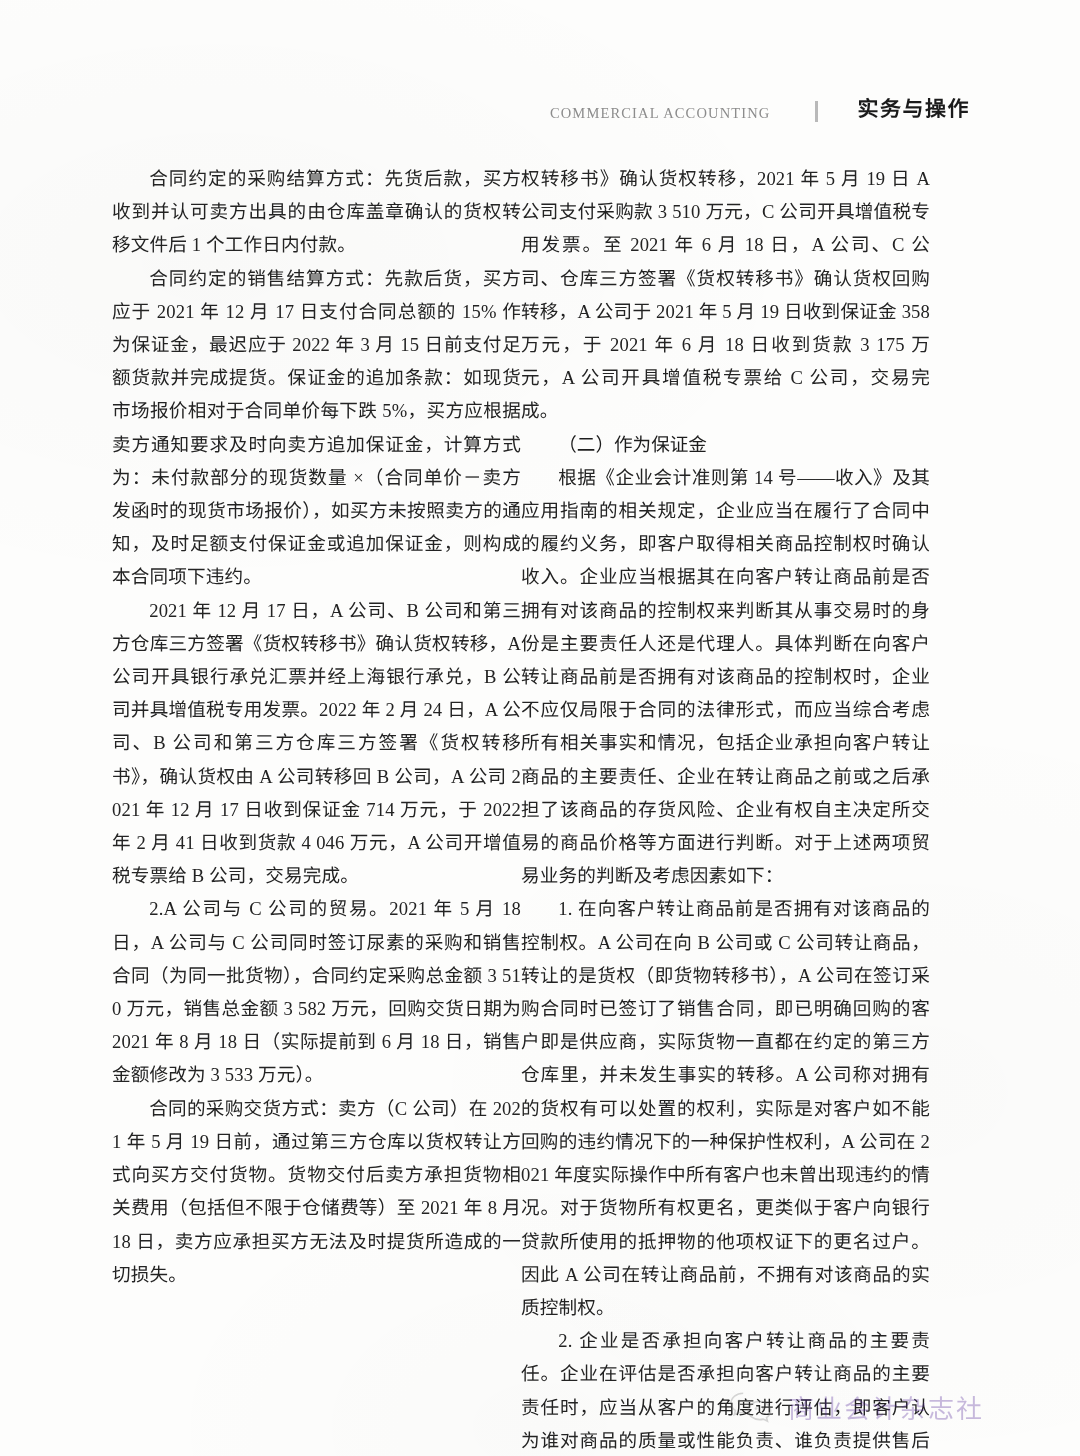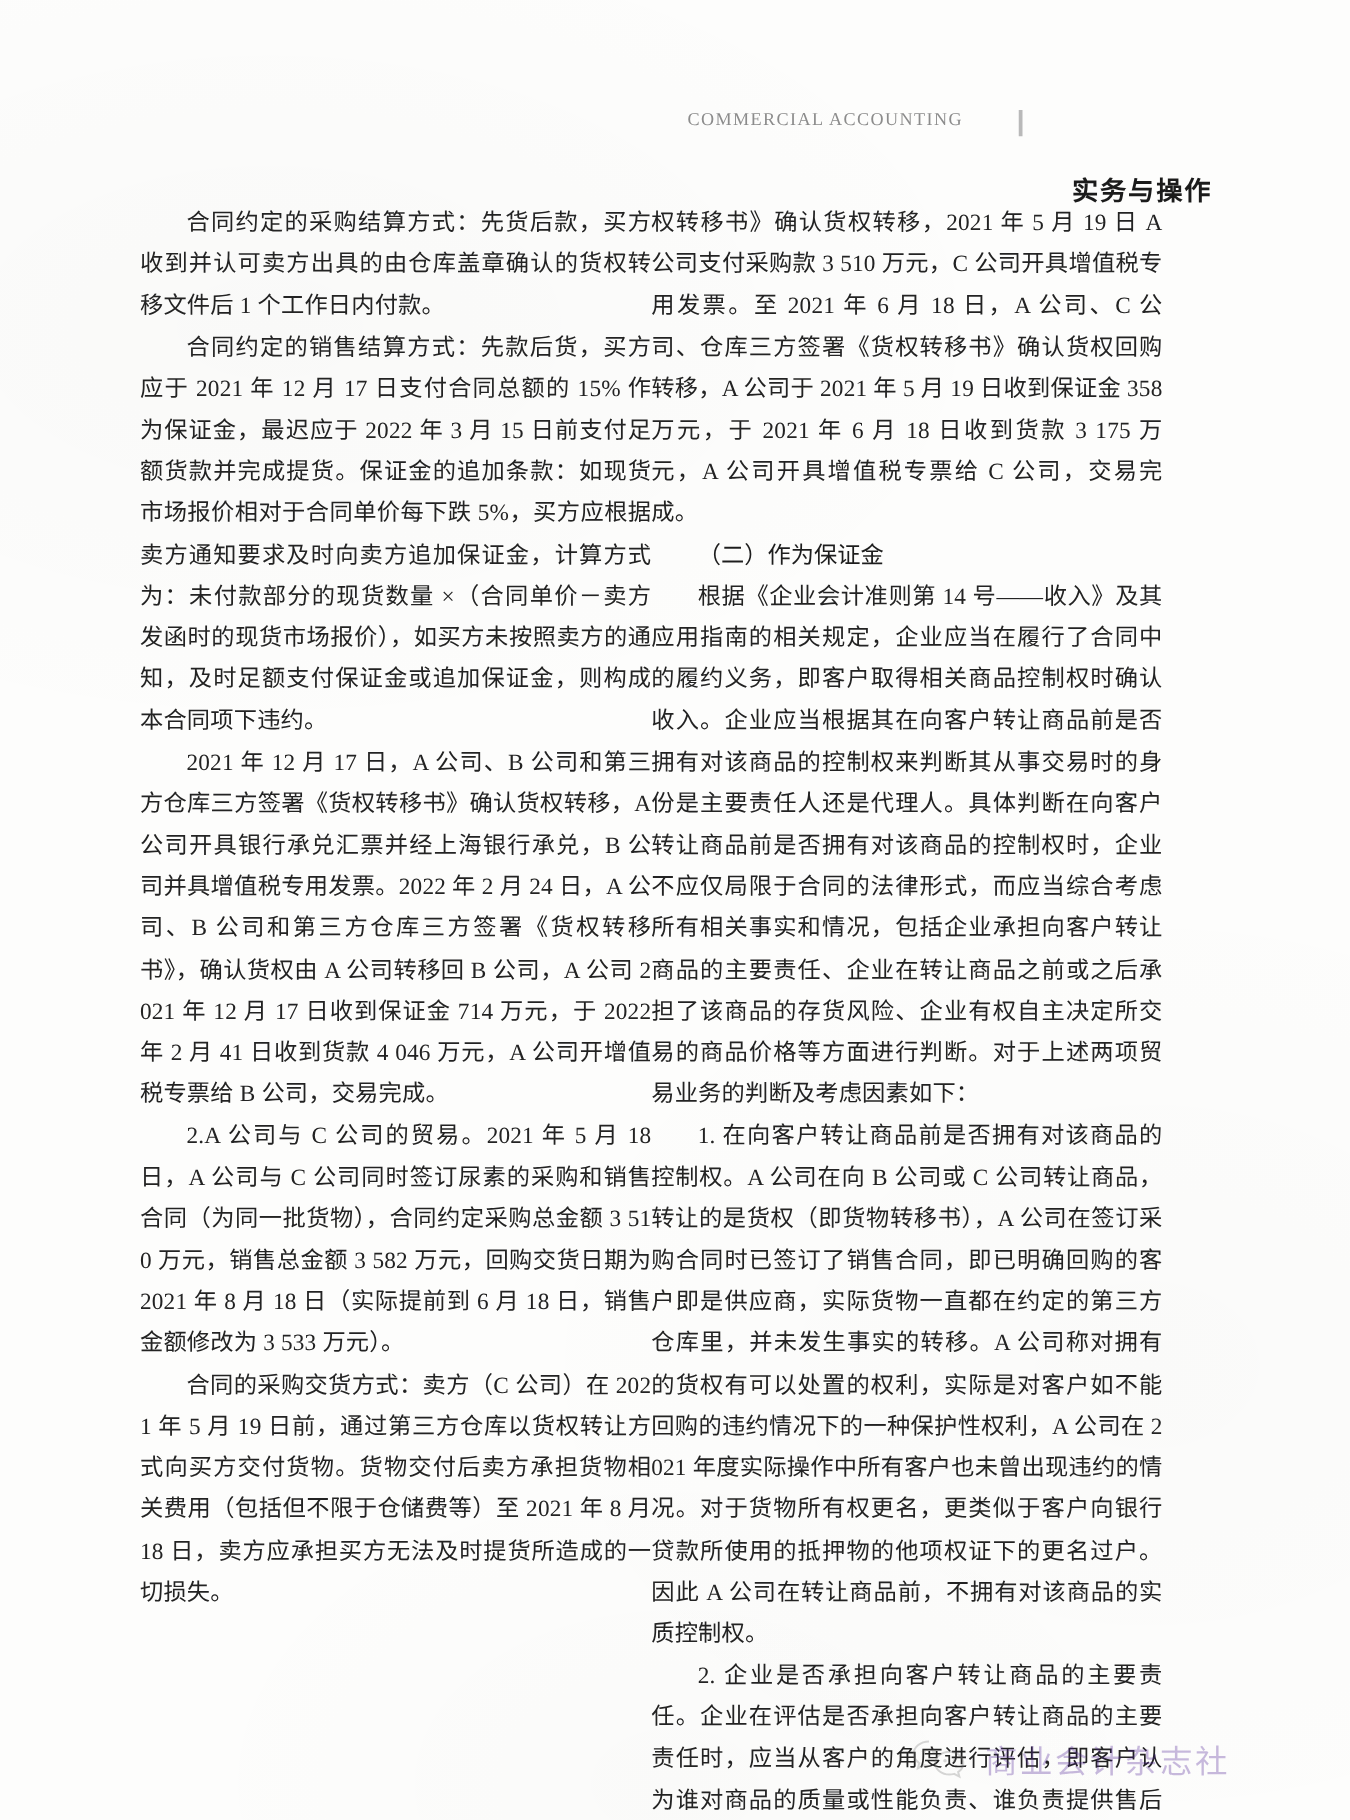--- a/index.html
+++ b/index.html
@@ -34,21 +34,21 @@
   }
 
   
   .running-head {
     position: absolute;
     top: 88px;
     left: 110px;
     right: 110px;
     height: 34px;
     display: flex;
-    align-items: flex-start;
+    align-items: flex-end;
     justify-content: flex-end;
   }
 
   .journal-latin {
     font-family: "Liberation Serif", "DejaVu Serif", serif;
     font-size: 14.5px;
     letter-spacing: 1.15px;
     color: #8c8c8c;
     white-space: nowrap;
   }

